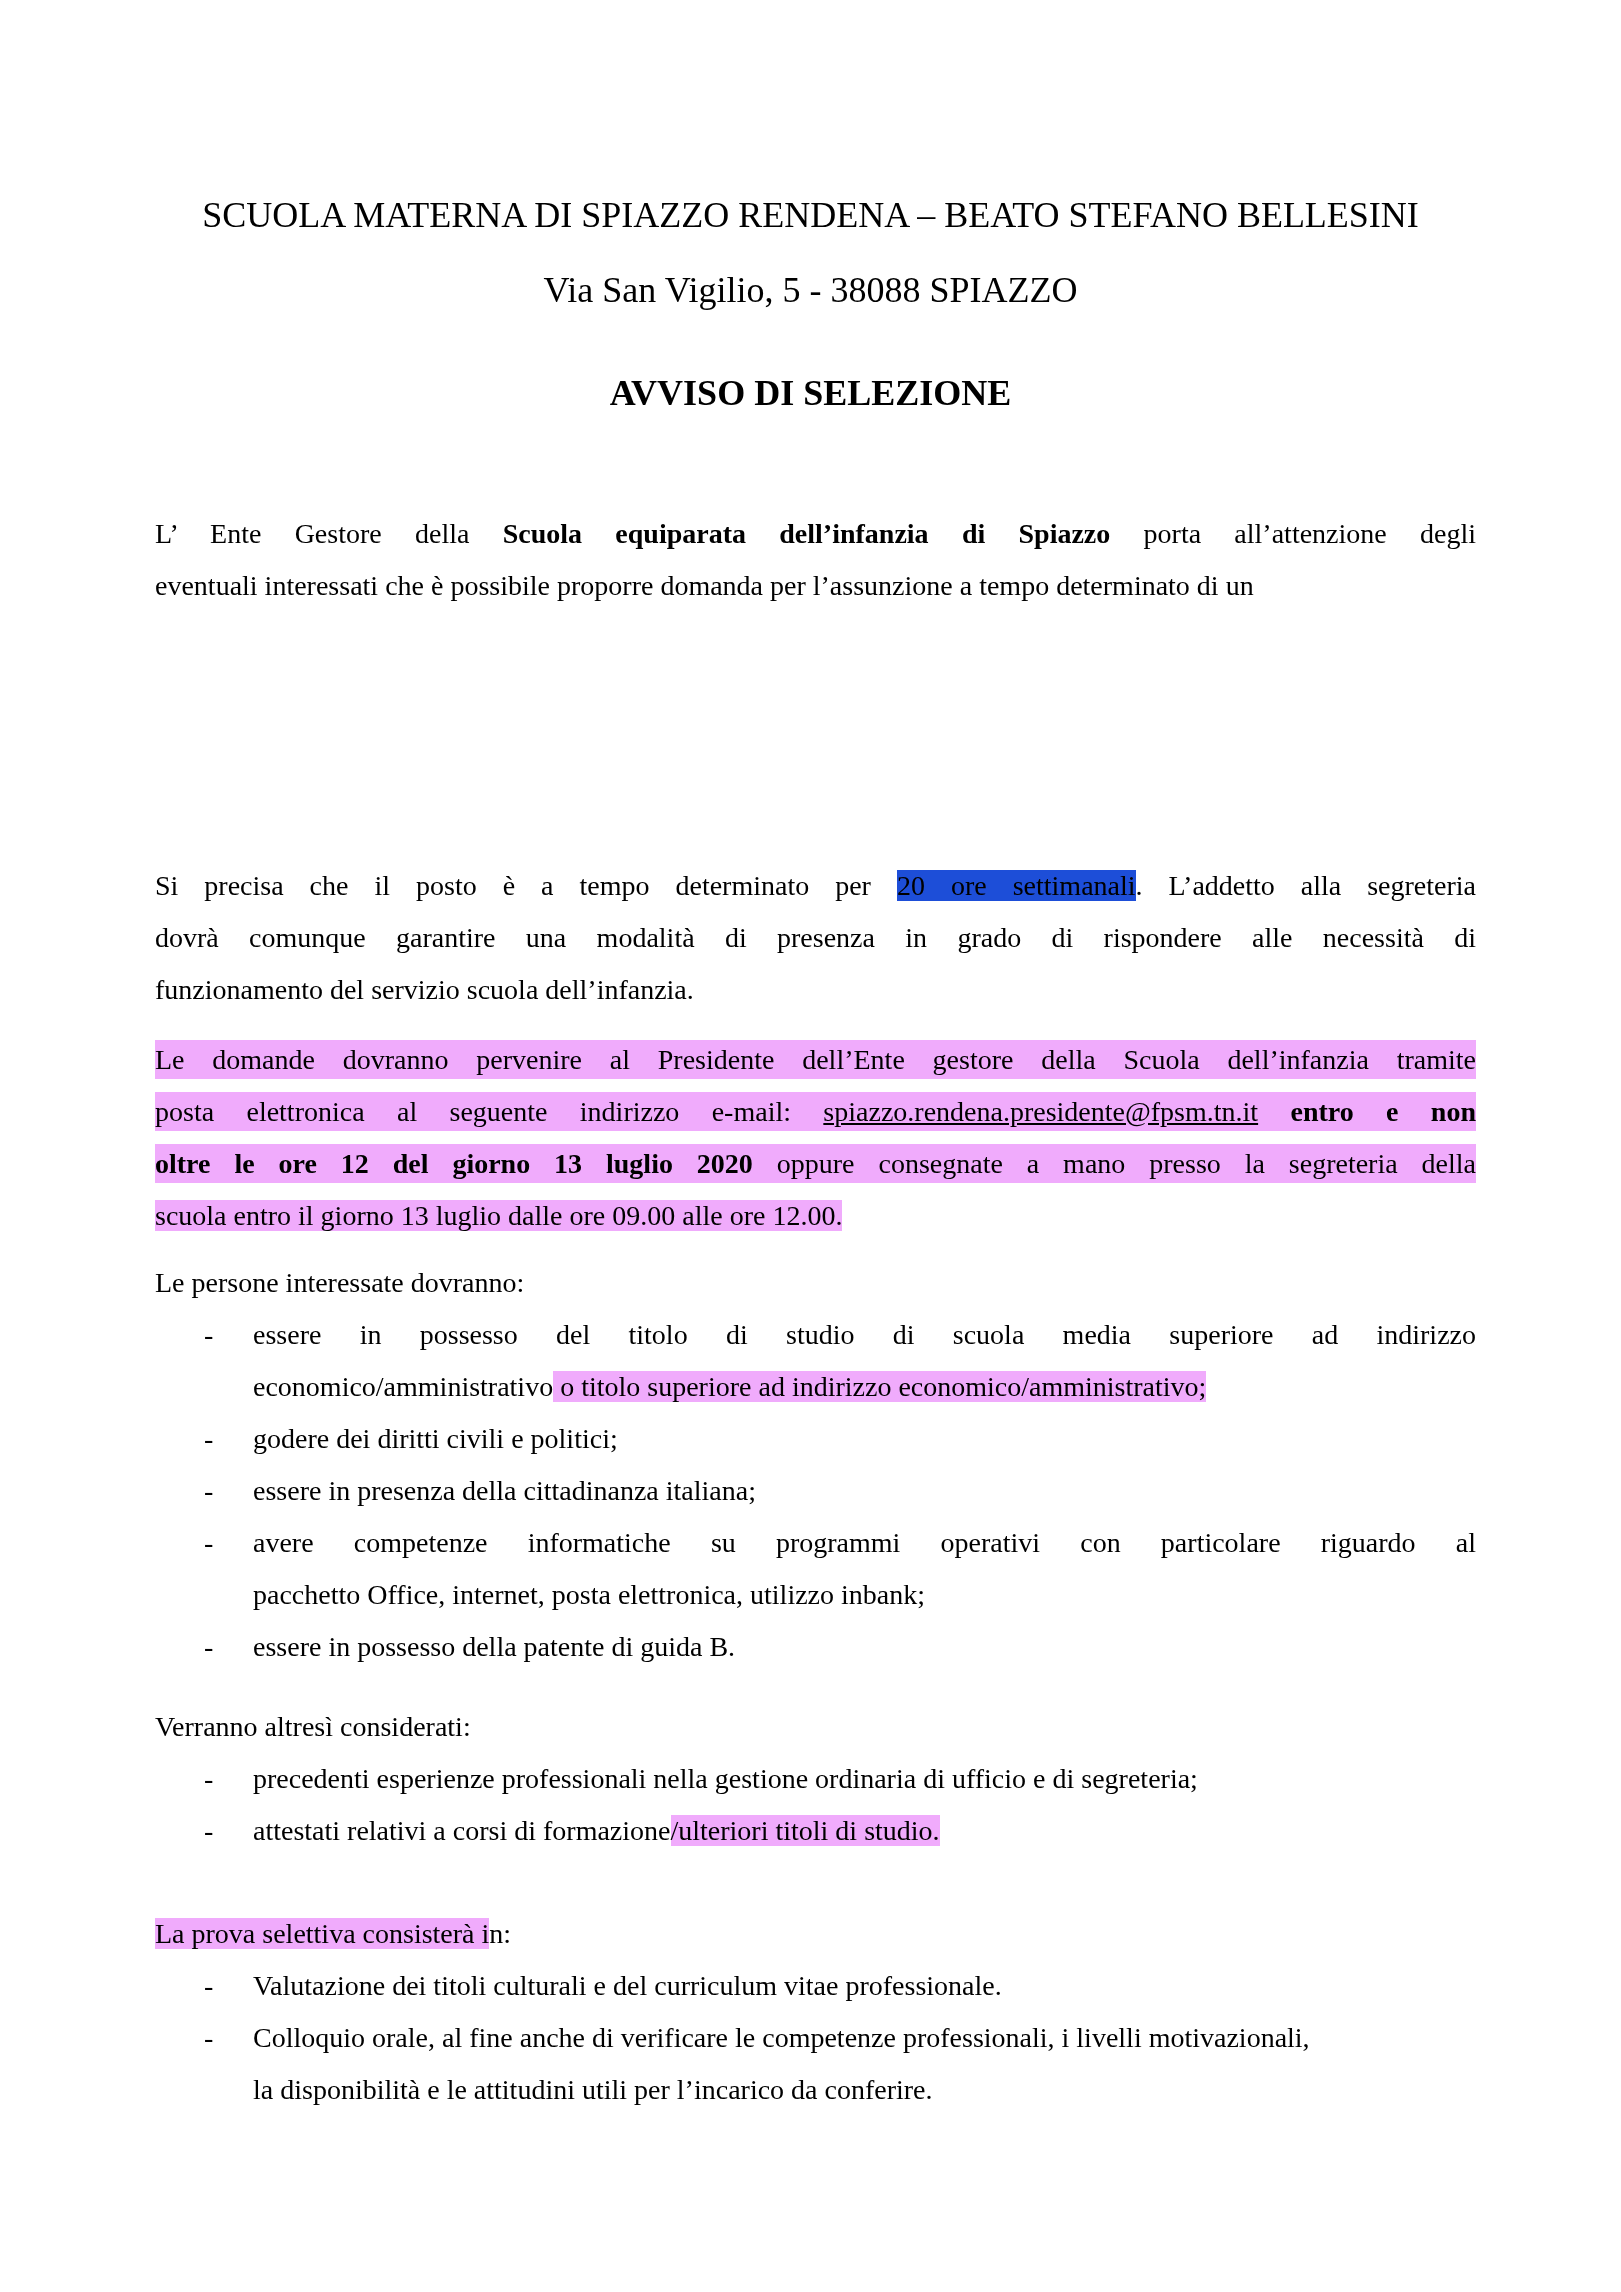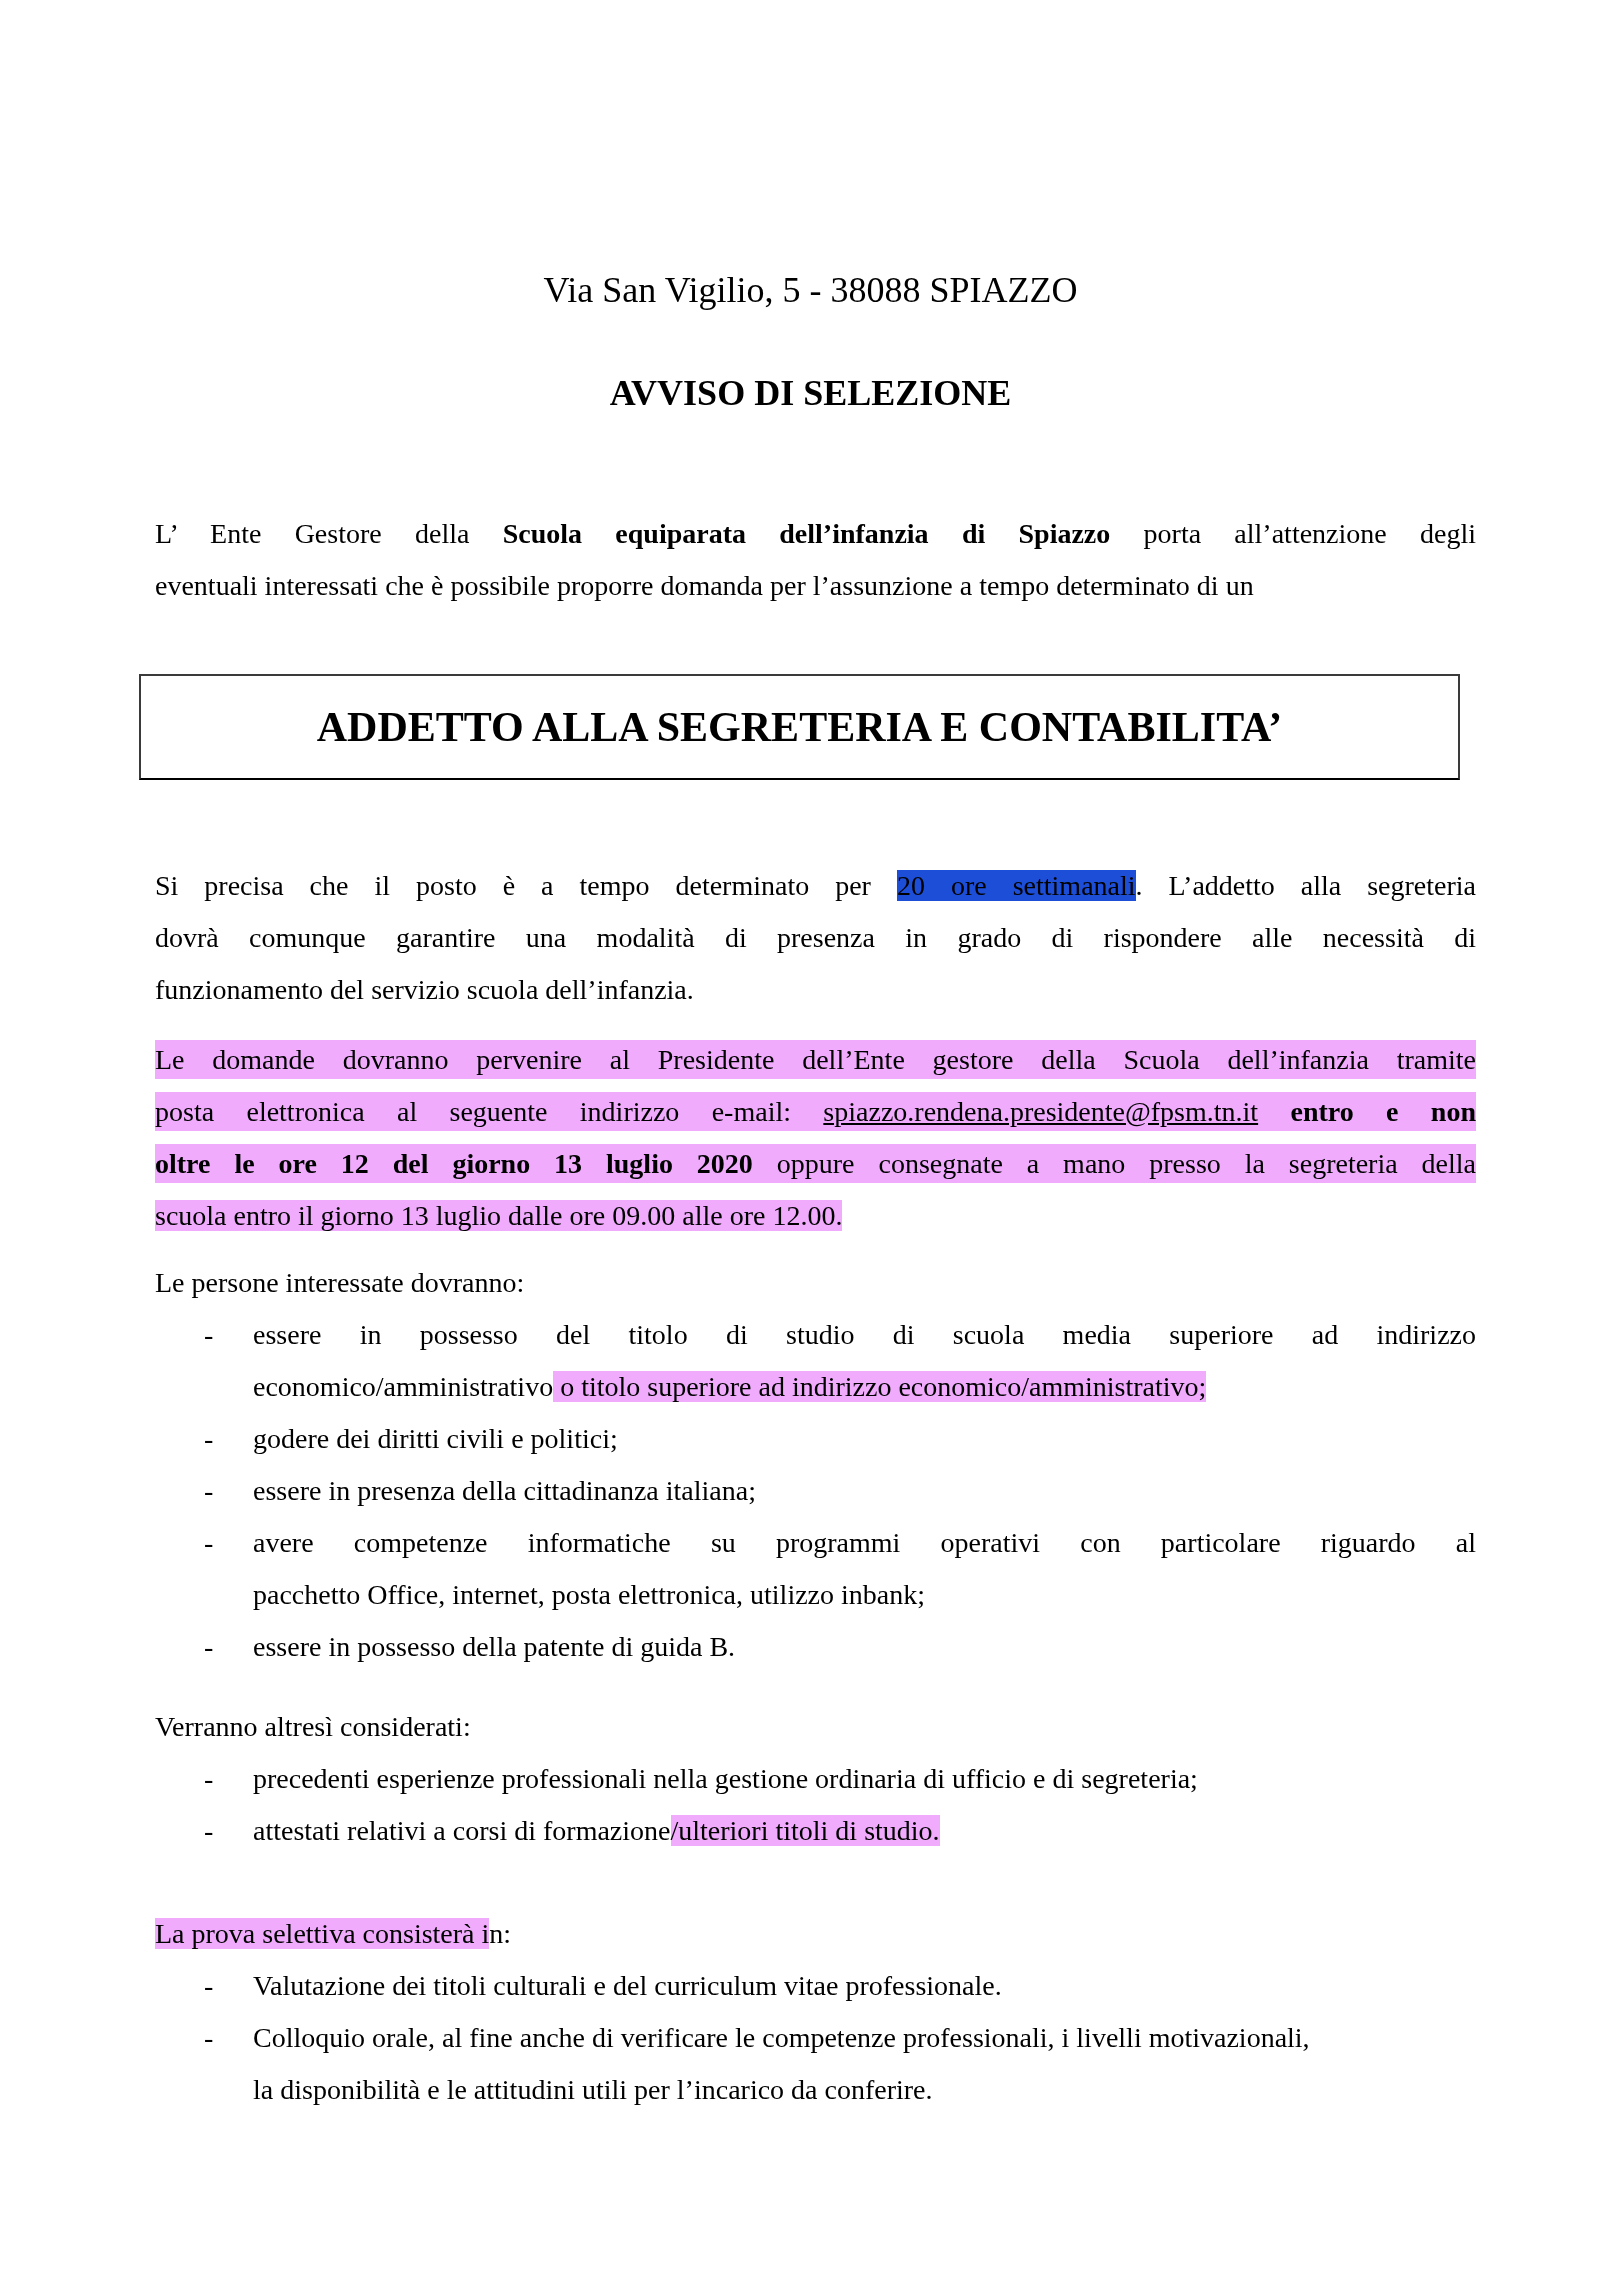--- a/index.html
+++ b/index.html
@@ -24,34 +24,32 @@
     .job-title { position: absolute; left: 0; top: 0; width: 100%; height: 100%; display: flex; align-items: center; justify-content: center; font-size: 42px; font-weight: bold; }
 
     .dash { position: absolute; left: 49px; width: 19.6px; }
     .item-text { position: absolute; left: 98px; width: 1223px; }
   </style>
 </head>
 <body>
 
 <div class="page">
 
+  <div class="hdr1 serif">SCUOLA MATERNA DI SPIAZZO RENDENA – BEATO STEFANO BELLESINI</div>
   <div class="hdr2 serif">Via San Vigilio, 5 - 38088 SPIAZZO</div>
 
   <div class="title sans">AVVISO DI SELEZIONE</div>
 
   <div class="body sans" style="top:514px;">
     <div class="line just" style="top:0;">
       <span>L’ Ente Gestore della </span><span class="bold">Scuola equiparata dell’infanzia di Spiazzo</span><span> porta all’attenzione degli</span>
     </div>
     <div class="line" style="top:52px;">eventuali interessati che è possibile proporre domanda per l’assunzione a tempo determinato di un</div>
   </div>
 
-  <div class="job-box">
-    <div class="job-title sans">ADDETTO ALLA SEGRETERIA E CONTABILITA’</div>
-  </div>
 
   <div class="body sans" style="top:866px;">
     <div class="line just" style="top:0;">
       <span>Si precisa che il posto è a tempo determinato per </span><span class="hl-gray">20 ore settimanali</span><span>. L’addetto alla segreteria</span>
     </div>
     <div class="line just" style="top:52px;">dovrà comunque garantire una modalità di presenza in grado di rispondere alle necessità di</div>
     <div class="line" style="top:104px;">funzionamento del servizio scuola dell’infanzia.</div>
   </div>
 
   <div class="body sans" style="top:1040px;">

